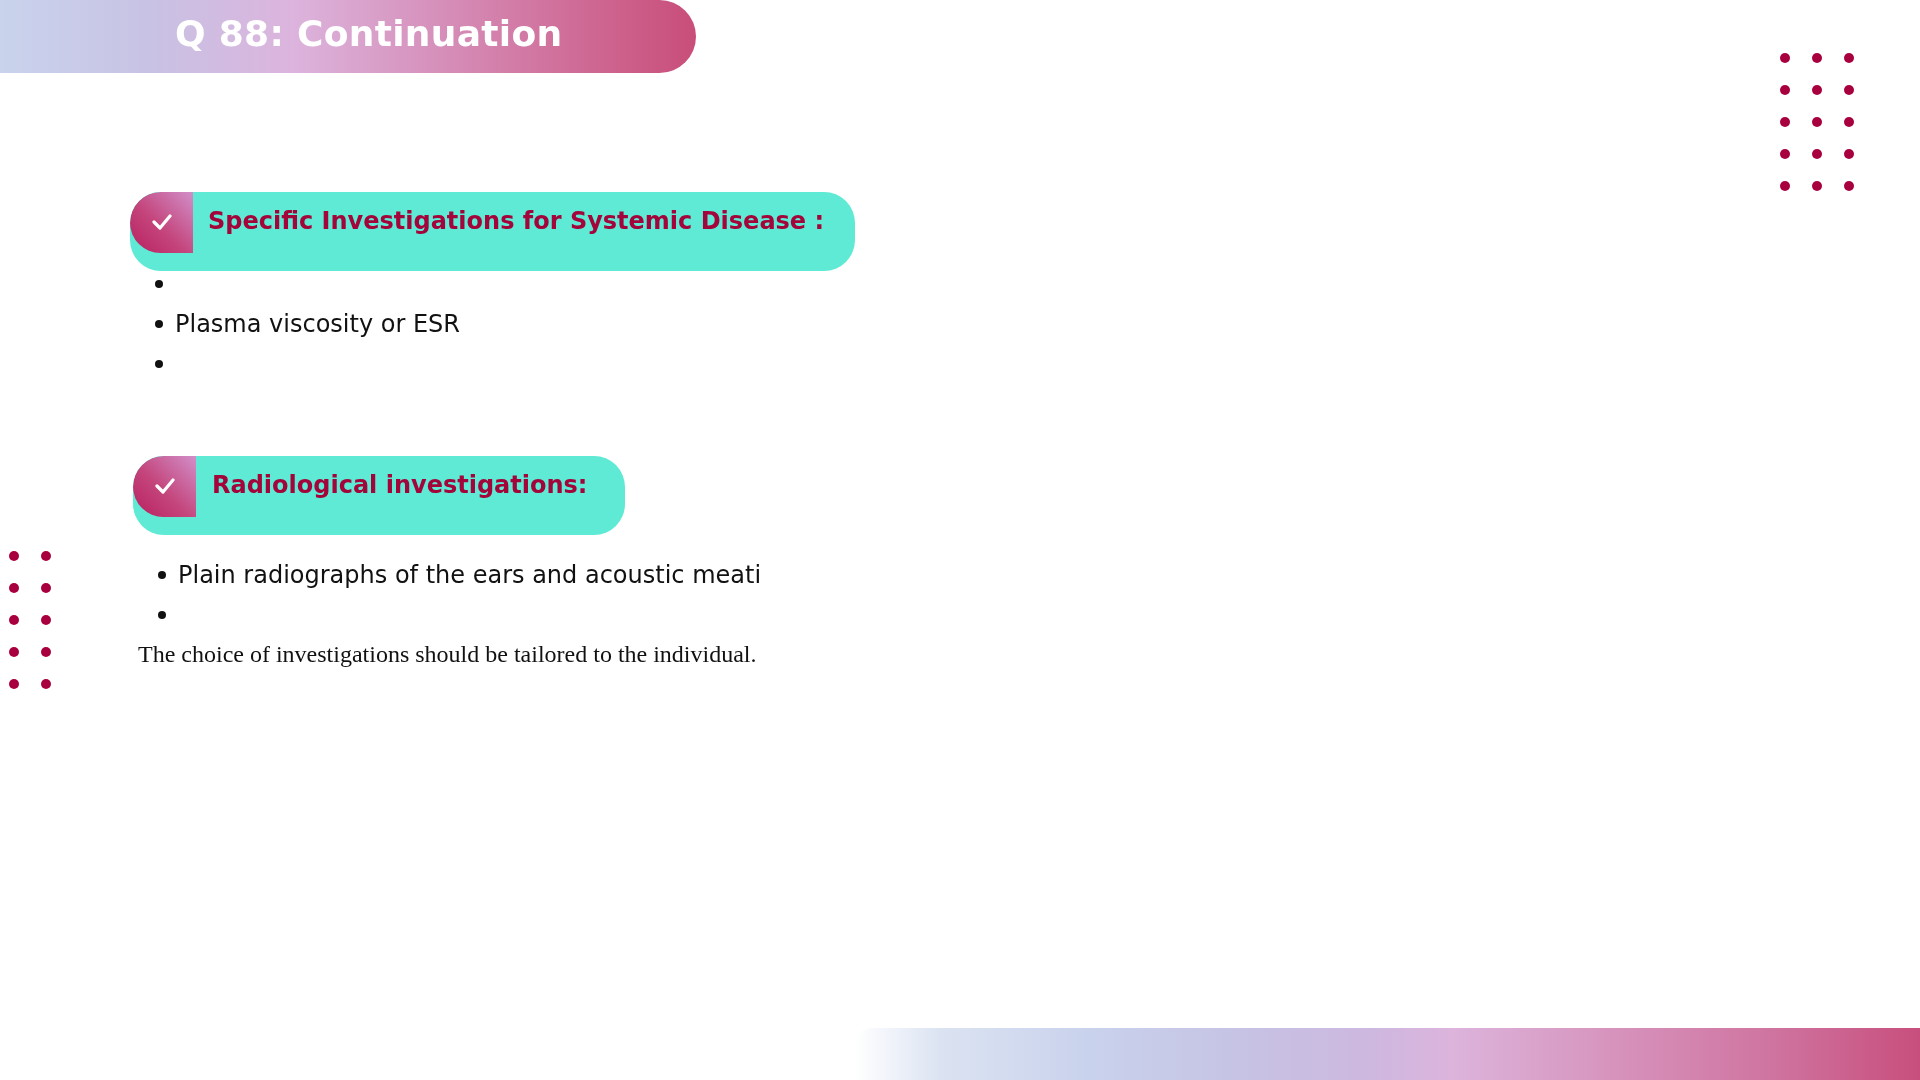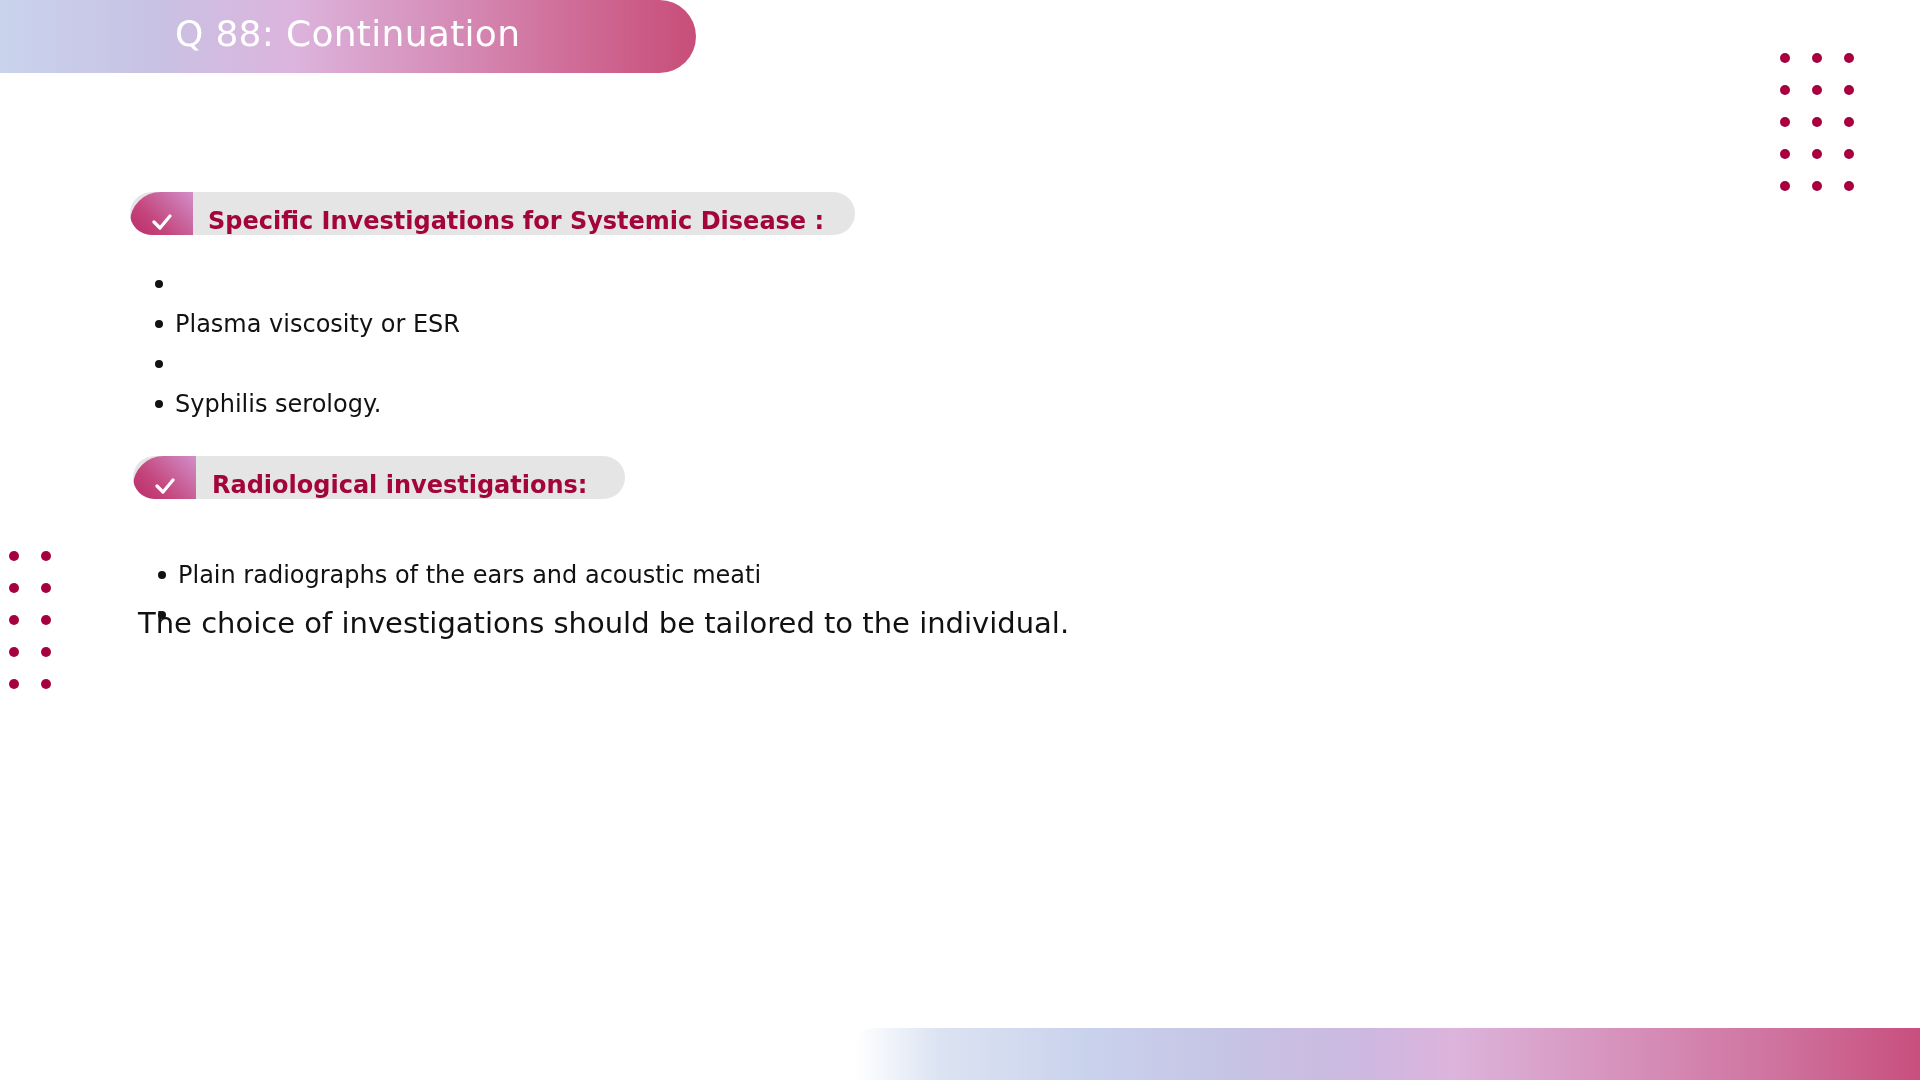--- a/index.html
+++ b/index.html
@@ -9,30 +9,30 @@
     font-family: "DejaVu Sans", sans-serif;
     color: #111111;
   }
   .title-bar {
     position: absolute; left: 0; top: 0; width: 696px; height: 73px;
     border-radius: 0 37px 37px 0;
     background: linear-gradient(90deg, #c9d3ec 0%, #c8c2e4 22%, #dcb4dd 42%, #d58cb7 65%, #cf6d98 82%, #c84e79 100%);
   }
   .title-text {
     position: absolute; left: 175px; top: 13px;
-    font-size: 36px; font-weight: normal; color: #ffffff; letter-spacing: 0.3px;
+    font-size: 36px; font-weight: bold; color: #ffffff; letter-spacing: 0.3px;
     white-space: nowrap;
   }
   .dots { position: absolute; display: grid; }
   .dots .dot { width: 10px; height: 10px; border-radius: 50%; background: #a8003f; }
   .dots-right { left: 1780px; top: 53px; grid-template-columns: repeat(3, 10px); column-gap: 22px; row-gap: 22px; }
   .dots-left { left: 9px; top: 551px; grid-template-columns: repeat(2, 10px); column-gap: 22px; row-gap: 22px; }
 
   .pill {
-    position: absolute; height: 43px; background: #e5e5e5;
+    position: absolute; height: 79px; background: #5eead4;
     border-radius: 31px; overflow: hidden;
   }
   .pill .check {
     position: absolute; left: 0; top: 0; width: 63px; height: 61px;
     border-radius: 31px 0 0 31px;
     background: linear-gradient(45deg, #b81f5f 0%, #c4457c 45%, #d28fc9 100%);
   }
   .pill .check svg { position: absolute; left: 22px; top: 20px; }
   .pill .pill-label {
     position: absolute; left: 78px; top: 15px;
@@ -46,22 +46,22 @@
   .list li {
     position: relative; height: 40px; line-height: 40px;
     font-size: 24px; white-space: nowrap; padding-left: 20px;
   }
   .list li .bullet {
     position: absolute; left: 0; top: 16px; width: 8px; height: 8px; border-radius: 50%; background: #111;
   }
   .list-1 { left: 155px; top: 264px; }
   .list-2 { left: 158px; top: 555px; }
   .closing {
-    position: absolute; left: 138px; top: 603px; line-height: 40px;
-    font-size: 29px; white-space: nowrap;
+    position: absolute; left: 138px; top: 634px; line-height: 40px;
+    font-size: 24px; white-space: nowrap; font-family: Liberation Serif, serif;
   }
   .bottom-bar {
     position: absolute; left: 855px; top: 1028px; width: 1065px; height: 52px;
     background: linear-gradient(90deg, #ffffff 0%, #dbe3f2 8%, #c9d2ec 22%, #c6c3e4 36%, #cdb8e0 48%, #dcb4dc 56%, #d796bf 70%, #cf74a0 86%, #c84f7d 100%);
     border-top-left-radius: 18px;
   }
 </style>
 </head>
 <body>
 
@@ -106,21 +106,20 @@
       <polyline points="2,10 8,16 18,4" fill="none" stroke="#ffffff" stroke-width="3.2" stroke-linecap="round" stroke-linejoin="round"></polyline>
     </svg>
   </div>
   <span class="pill-label">Specific  Investigations for Systemic Disease :</span>
 </div>
 
 <ul class="list list-1">
   <li><span class="bullet"></span></li>
   <li><span class="bullet"></span><span>Plasma viscosity or ESR</span></li>
   <li><span class="bullet"></span></li>
-  <li><span class="bullet"></span><span>Syphilis serology.</span></li>
 </ul>
 
 <div class="pill pill-2">
   <div class="check">
     <svg width="20" height="20" viewBox="0 0 20 20">
       <polyline points="2,10 8,16 18,4" fill="none" stroke="#ffffff" stroke-width="3.2" stroke-linecap="round" stroke-linejoin="round"></polyline>
     </svg>
   </div>
   <span class="pill-label">Radiological investigations:</span>
 </div>

